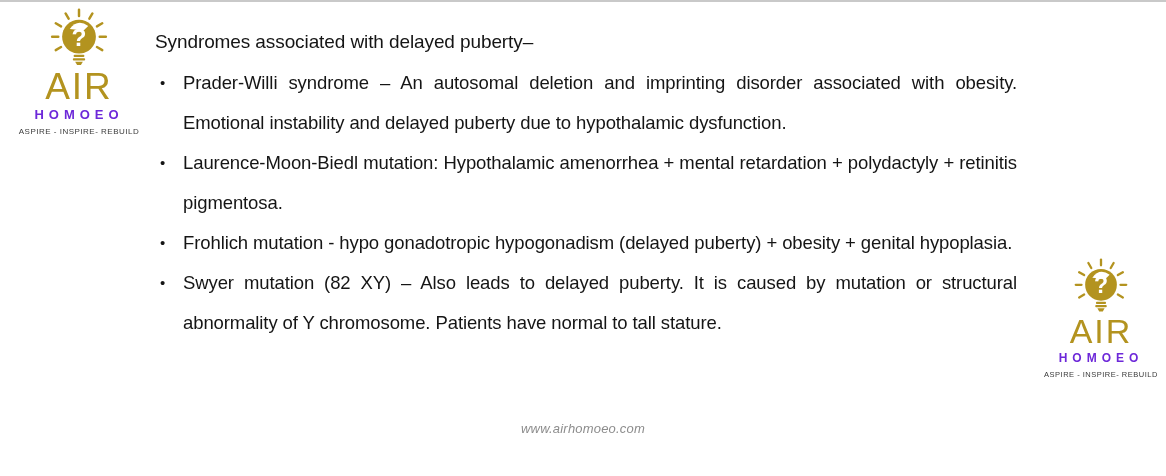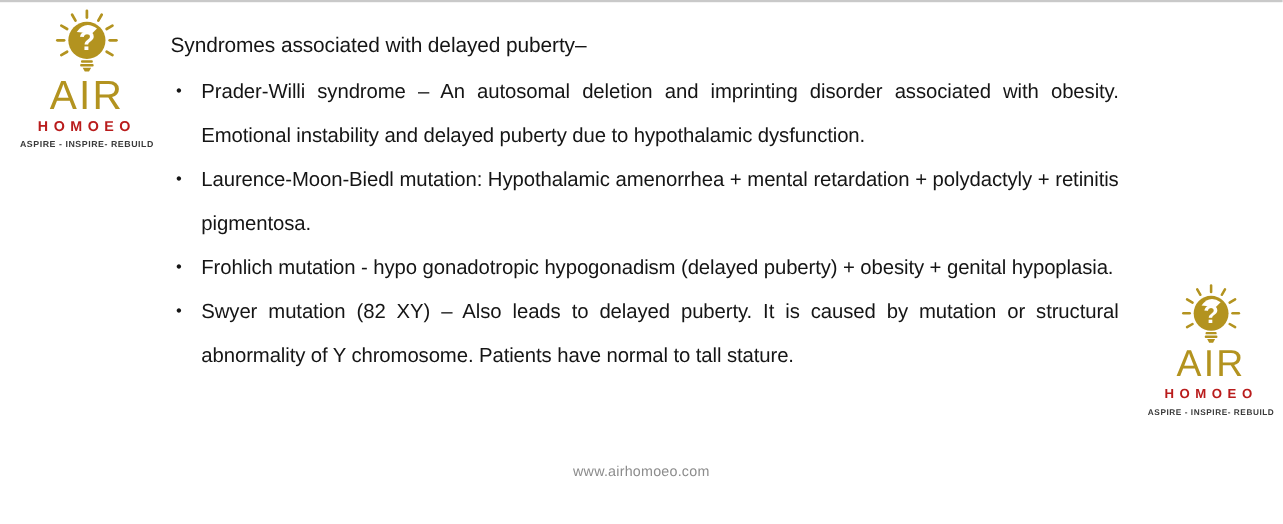--- a/index.html
+++ b/index.html
@@ -23,27 +23,27 @@
   .logo .bulb { display: block; margin: 0 auto; }
   .logo-left  .bulb { width: 84px; height: 66px; }
   .logo-right .bulb { width: 78px; height: 62px; }
   .logo .air {
     font-weight: 400; color: #B3931F; line-height: 0.9;
     letter-spacing: 2px; margin-top: -2px;
   }
   .logo-left  .air { font-size: 37px; }
   .logo-right .air { font-size: 34px; }
   .logo .homoeo {
-    font-weight: 700; color: #b91c1c;
+    font-weight: 700; color: #6d28d9;
     letter-spacing: 5px; margin-top: 4px; white-space: nowrap;
   }
   .logo-left  .homoeo { font-size: 13px; }
   .logo-right .homoeo { font-size: 12px; }
   .logo .tagline {
-    font-weight: 700; color: #3a3a3a;
+    font-weight: 400; color: #3a3a3a;
     letter-spacing: 0.5px; margin-top: 5px; white-space: nowrap;
   }
   .logo-left  .tagline { font-size: 8px; }
   .logo-right .tagline { font-size: 7.5px; }
 
   
   .content {
     position: absolute; left: 155px; top: 31px; width: 862px;
   }
   .slide-title {
@@ -64,21 +64,21 @@
   ul.bullets li .dot {
     position: absolute; left: 5px; top: 0;
     font-size: 15px;
   }
   ul.bullets li strong { font-weight: 400; }
 
   
   .footer {
     position: absolute; left: 0; right: 0; top: 421px;
     text-align: center;
-    font-size: 13px; color: #8c8c8c; letter-spacing: 0.2px;
+    font-size: 13px; color: #8c8c8c; letter-spacing: 0.2px; font-style: italic;
   }
 </style>
 </head>
 <body>
 
 <div class="top-rule"></div>
 
 <div class="logo logo-left">
   <svg class="bulb" viewBox="0 0 100 86" xmlns="http://www.w3.org/2000/svg">
     <g stroke="#B3931F" stroke-width="3.2" stroke-linecap="round">

